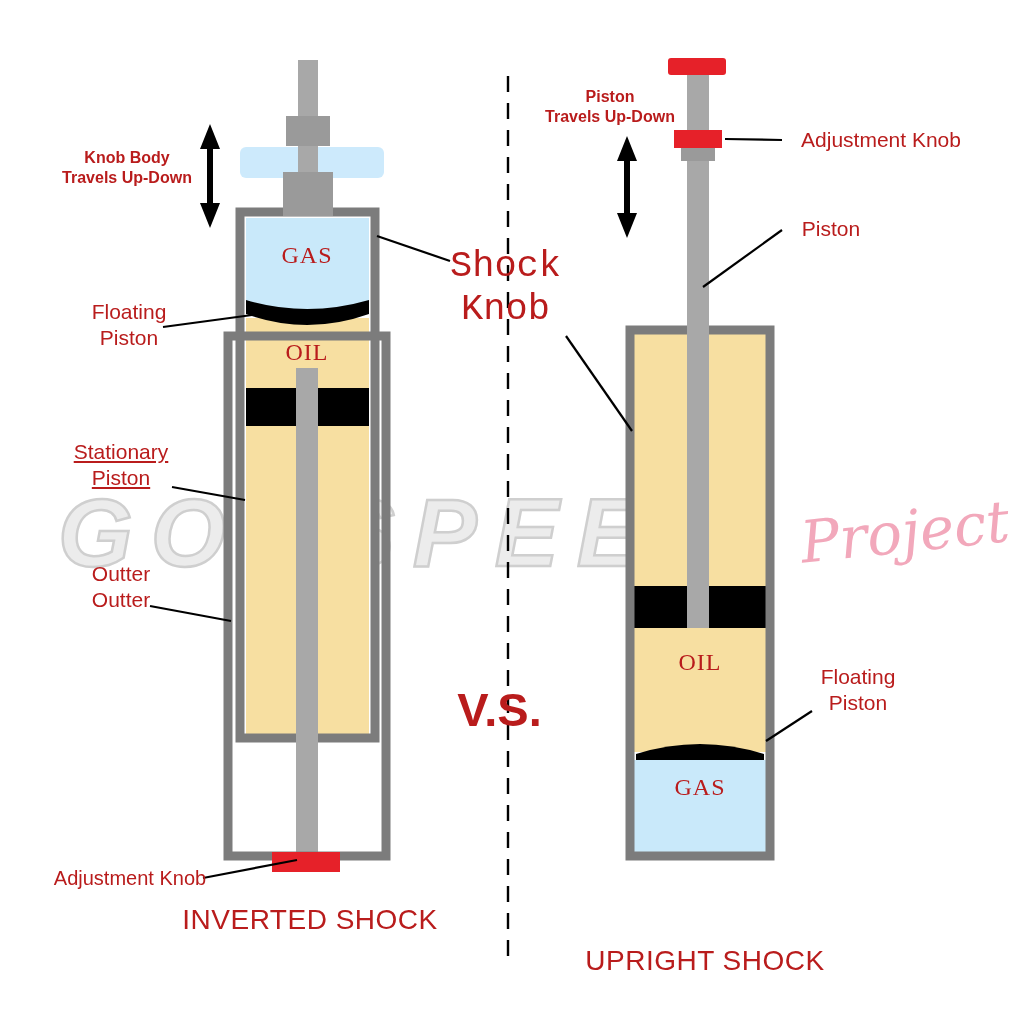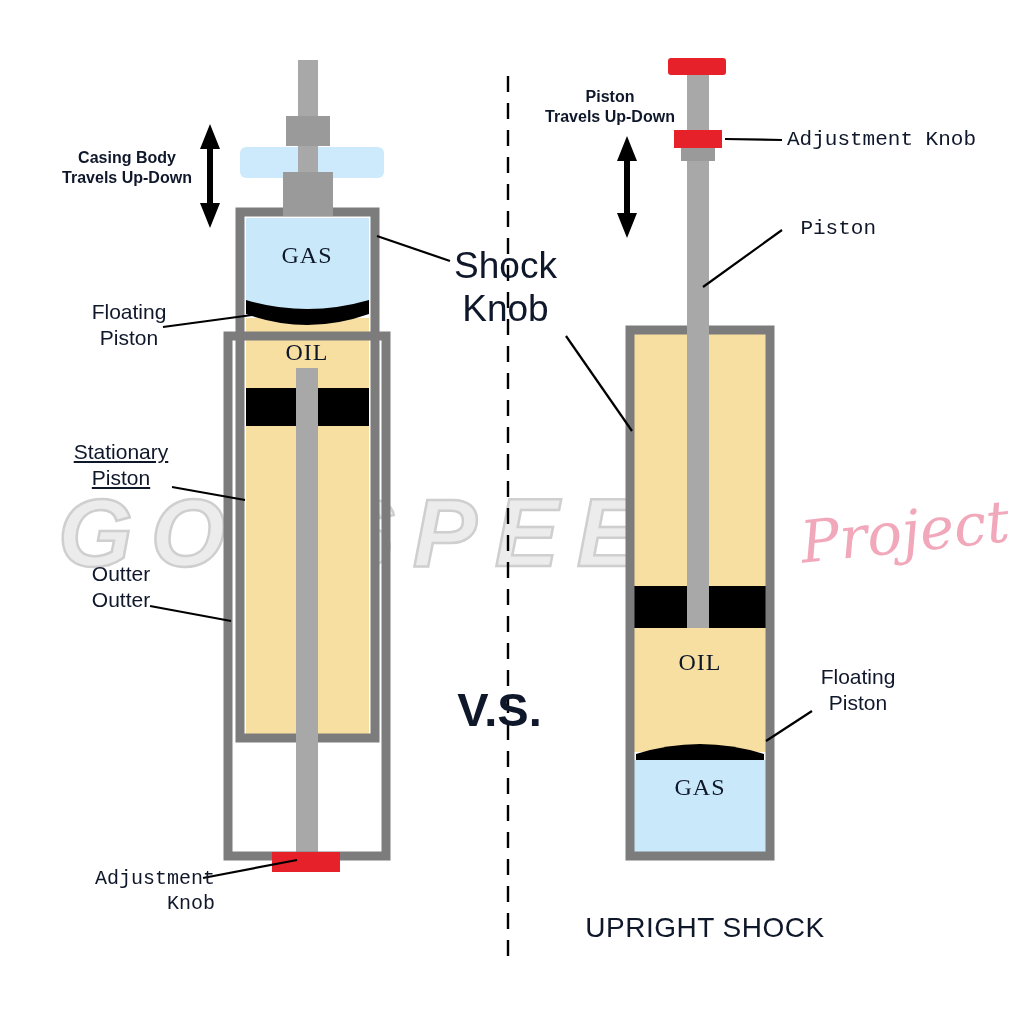--- a/index.html
+++ b/index.html
@@ -30,28 +30,28 @@
   .fill-rod2  { fill: var(--rod-dark, #9a9a9a); }
   .fill-red   { fill: var(--knob-red, #e62129); }
   .fill-black { fill: var(--line-black, #000000); }
   .body-stroke { fill:none; stroke: var(--body-gray, #7c7c7c); stroke-width:9; }
   .leader { stroke: var(--line-black, #000); stroke-width:2.2; }
   .arrow-shaft { stroke: var(--line-black, #000); stroke-width:6; }
   .arrow { fill: var(--line-black, #000); }
   .dashline { stroke: var(--line-black, #000); stroke-width:2.4; stroke-dasharray:16 11; fill:none; }
 
   
-  .lbl { position:absolute; z-index:2; text-align:center; line-height:1.25; color:#0f172a; }
-  .lbl.left { text-align:right;font-family:Liberation Mono, monospace; }
+  .lbl { position:absolute; z-index:2; text-align:center; line-height:1.25; color:#b91c1c; }
+  .lbl.left { text-align:center; }
   .fs16 { font-size:16px; }
   .fs20 { font-size:20px; }
   .fs21 { font-size:21px; }
   .fs24 { font-size:24px; letter-spacing:1px;font-family:Liberation Serif, serif; }
   .fs28 { font-size:28px; font-weight:500; letter-spacing:0.5px; }
-  .fs37 { font-size:37px; font-weight:500; line-height:1.15; }
+  .fs37 { font-size:37px; font-weight:500; line-height:1.15;font-family:Liberation Mono, monospace; }
   .fs48 { font-size:47px; font-weight:700; }
 </style>
 </head>
 <body>
 
 <div class="canvas">
 
   <div class="watermark-main">GODSPEED</div>
   <div class="watermark-script">Project</div>
 
@@ -106,21 +106,21 @@
       <line class="leader" x1="203" y1="878" x2="297" y2="860"></line>
       <line class="leader" x1="450" y1="261" x2="377" y2="236"></line>
       <line class="leader" x1="566" y1="336" x2="632" y2="431"></line>
       <line class="leader" x1="782" y1="140" x2="725" y2="139"></line>
       <line class="leader" x1="782" y1="230" x2="703" y2="287"></line>
       <line class="leader" x1="812" y1="711" x2="766" y2="741"></line>
     </g>
   </svg>
 
   <div class="lbl fs16" style="left:52px; top:148px; width:150px; font-weight:bold;">
-    <span>Casing Body</span><br>
+    <span>Knob Body</span><br>
     <span>Travels Up-Down</span>
   </div>
 
   <div class="lbl fs24" style="left:257px; top:240px; width:100px;">GAS</div>
 
   <div class="lbl fs21" style="left:70px; top:299px; width:118px;">
     <span>Floating</span><br>
     <span>Piston</span>
   </div>
 
@@ -131,20 +131,21 @@
     <span>Piston</span>
   </div>
 
   <div class="lbl fs21" style="left:65px; top:561px; width:112px;">
     <span>Outter</span><br>
     <span>Outter</span>
   </div>
 
   <div class="lbl left fs20" style="left:45px; top:866px; width:170px;">Adjustment Knob</div>
 
+  <div class="lbl fs28" style="left:158px; top:902px; width:304px;">INVERTED SHOCK</div>
 
   <div class="lbl fs37" style="left:433px; top:245px; width:145px;">
     <span>Shock</span><br>
     <span>Knob</span>
   </div>
 
   <div class="lbl fs48" style="left:432px; top:681px; width:135px;">V.S.</div>
 
   <div class="lbl fs16" style="left:545px; top:87px; width:130px; font-weight:bold;">
     <span>Piston</span><br>
@@ -157,15 +158,15 @@
 
   <div class="lbl fs24" style="left:650px; top:647px; width:100px;">OIL</div>
 
   <div class="lbl fs21" style="left:798px; top:664px; width:120px;">
     <span>Floating</span><br>
     <span>Piston</span>
   </div>
 
   <div class="lbl fs24" style="left:650px; top:772px; width:100px;">GAS</div>
 
-  <div class="lbl fs28" style="left:553px; top:910px; width:304px;">UPRIGHT SHOCK</div>
+  <div class="lbl fs28" style="left:553px; top:943px; width:304px;">UPRIGHT SHOCK</div>
 
 </div>
 
 </body></html>

